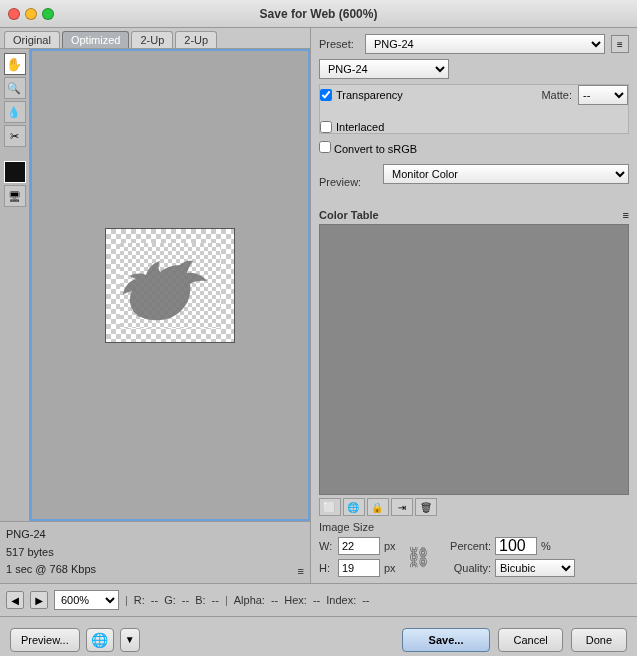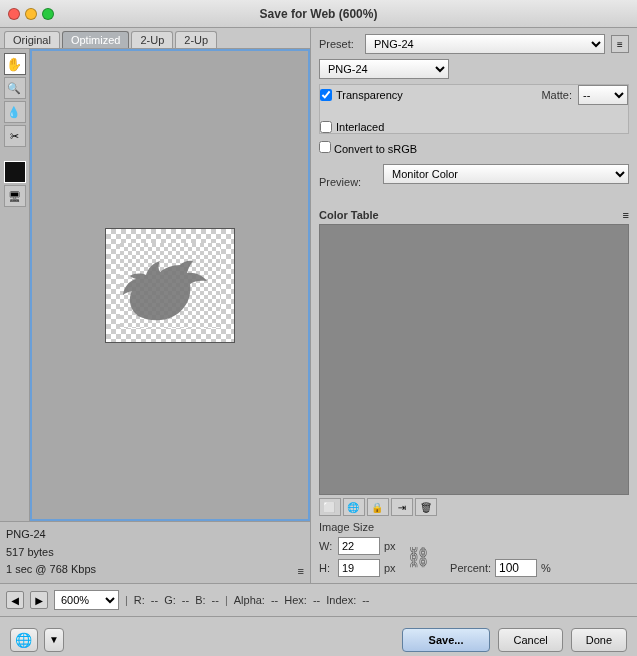--- a/index.html
+++ b/index.html
@@ -333,21 +333,21 @@
     .pct-row, .quality-row {
       display: flex;
       align-items: center;
       gap: 4px;
     }
     .pct-label, .quality-label { min-width: 50px; color: #333; text-align: right; }
     .pct-input {
       width: 42px; height: 18px;
       border: 1px solid #888;
       background: #fff;
-      font-size: 12px;
+      font-size: 16px;
       padding: 0 3px;
     }
     .pct-unit { color: #333; }
     .quality-select {
       width: 80px; height: 18px;
       border: 1px solid #888;
       background: linear-gradient(to bottom, #fff, #e8e8e8);
       font-size: 11px;
     }
 
@@ -560,20 +560,26 @@
             <span class="size-unit">px</span>
           </div>
         </div>
         <div style="display:flex; align-items:center; font-size:20px; color:#555; margin: 0 2px;">⛓</div>
         <div class="size-right">
           <div class="pct-row">
             <span class="pct-label">Percent:</span>
             <input type="text" class="pct-input" value="100" style="">
             <span class="pct-unit">%</span>
           </div>
+          <div class="quality-row">
+            <span class="quality-label">Quality:</span>
+            <select class="quality-select">
+              <option>Bicubic</option>
+            </select>
+          </div>
         </div>
       </div>
     </div>
 
   </div>
 </div>
 
 <div class="status-bar">
   <div class="nav-btn">◀</div>
   <div class="nav-btn">▶</div>
@@ -591,20 +597,21 @@
   <span class="status-text">Alpha:</span>
   <span class="status-text">--</span>
   <span class="status-text">Hex:</span>
   <span class="status-text">--</span>
   <span class="status-text">Index:</span>
   <span class="status-text">--</span>
 </div>
 
 <div class="footer">
   <div class="footer-left">
+    <button class="btn-preview">Preview...</button>
     <div class="btn-browser">
       <span class="browser-icon">🌐</span>
     </div>
     <div class="btn-arrow">▼</div>
   </div>
   <div class="footer-right">
     <button class="btn-save">Save...</button>
     <button class="btn-cancel">Cancel</button>
     <button class="btn-done">Done</button>
   </div>

